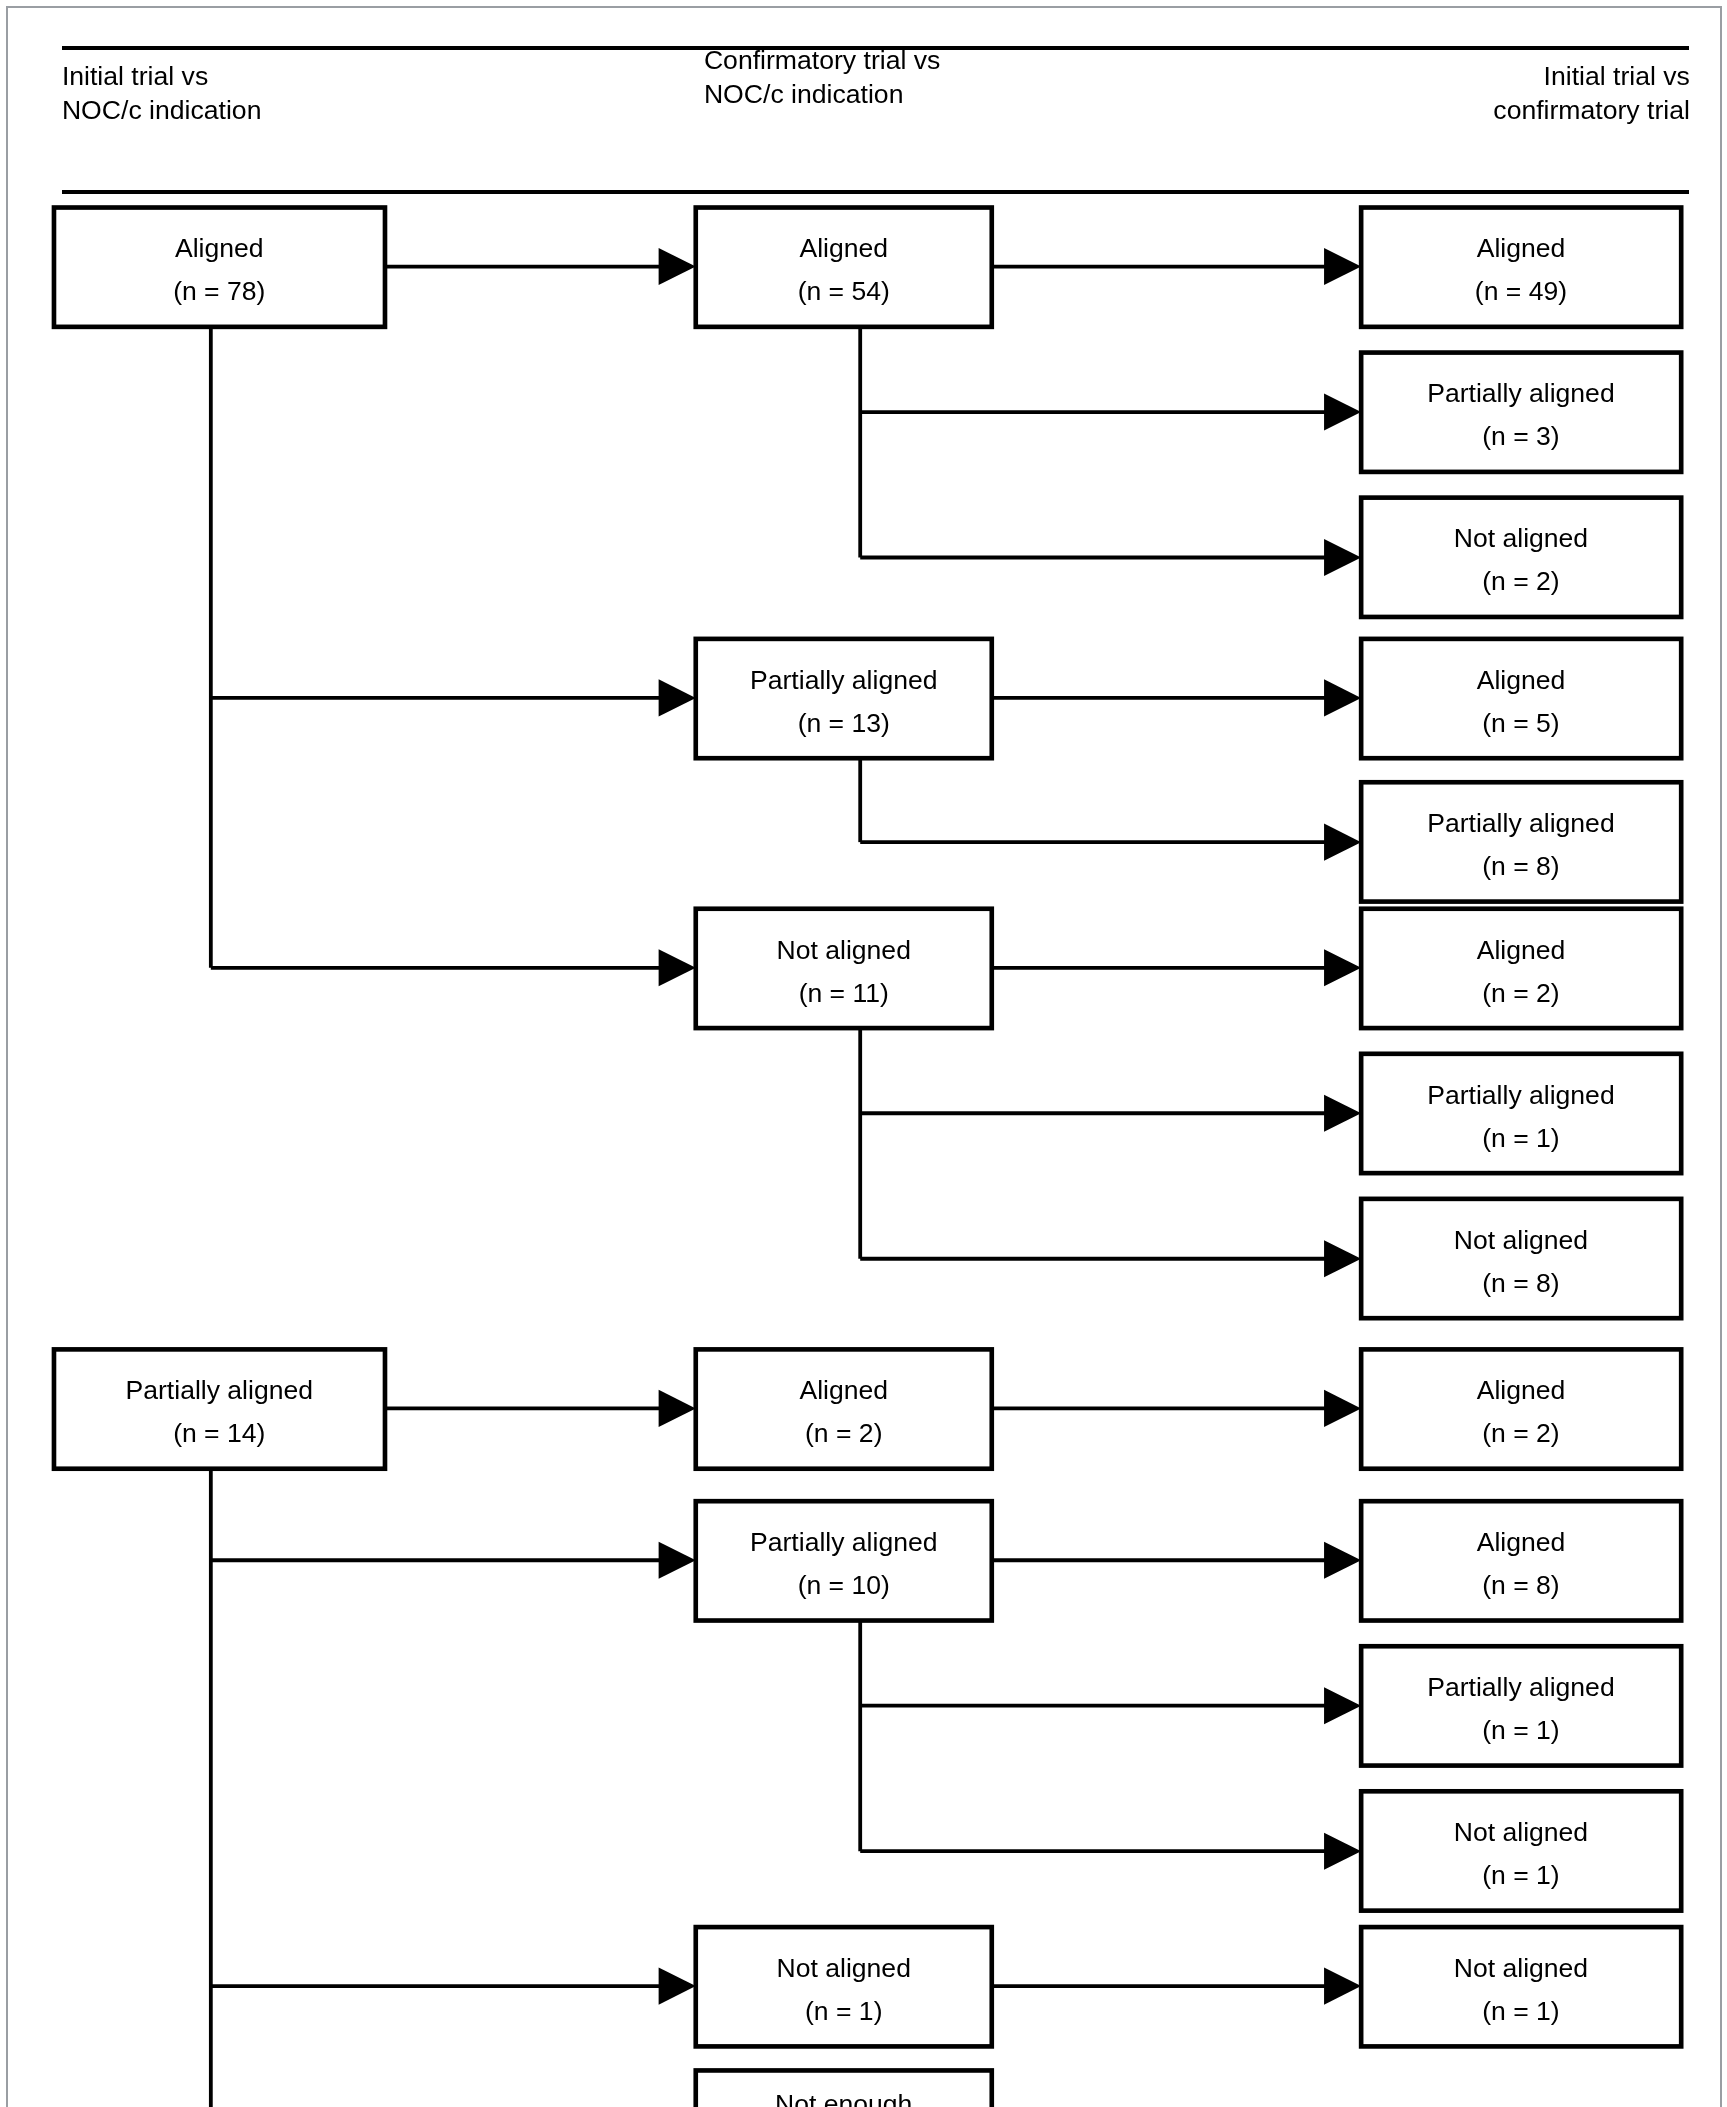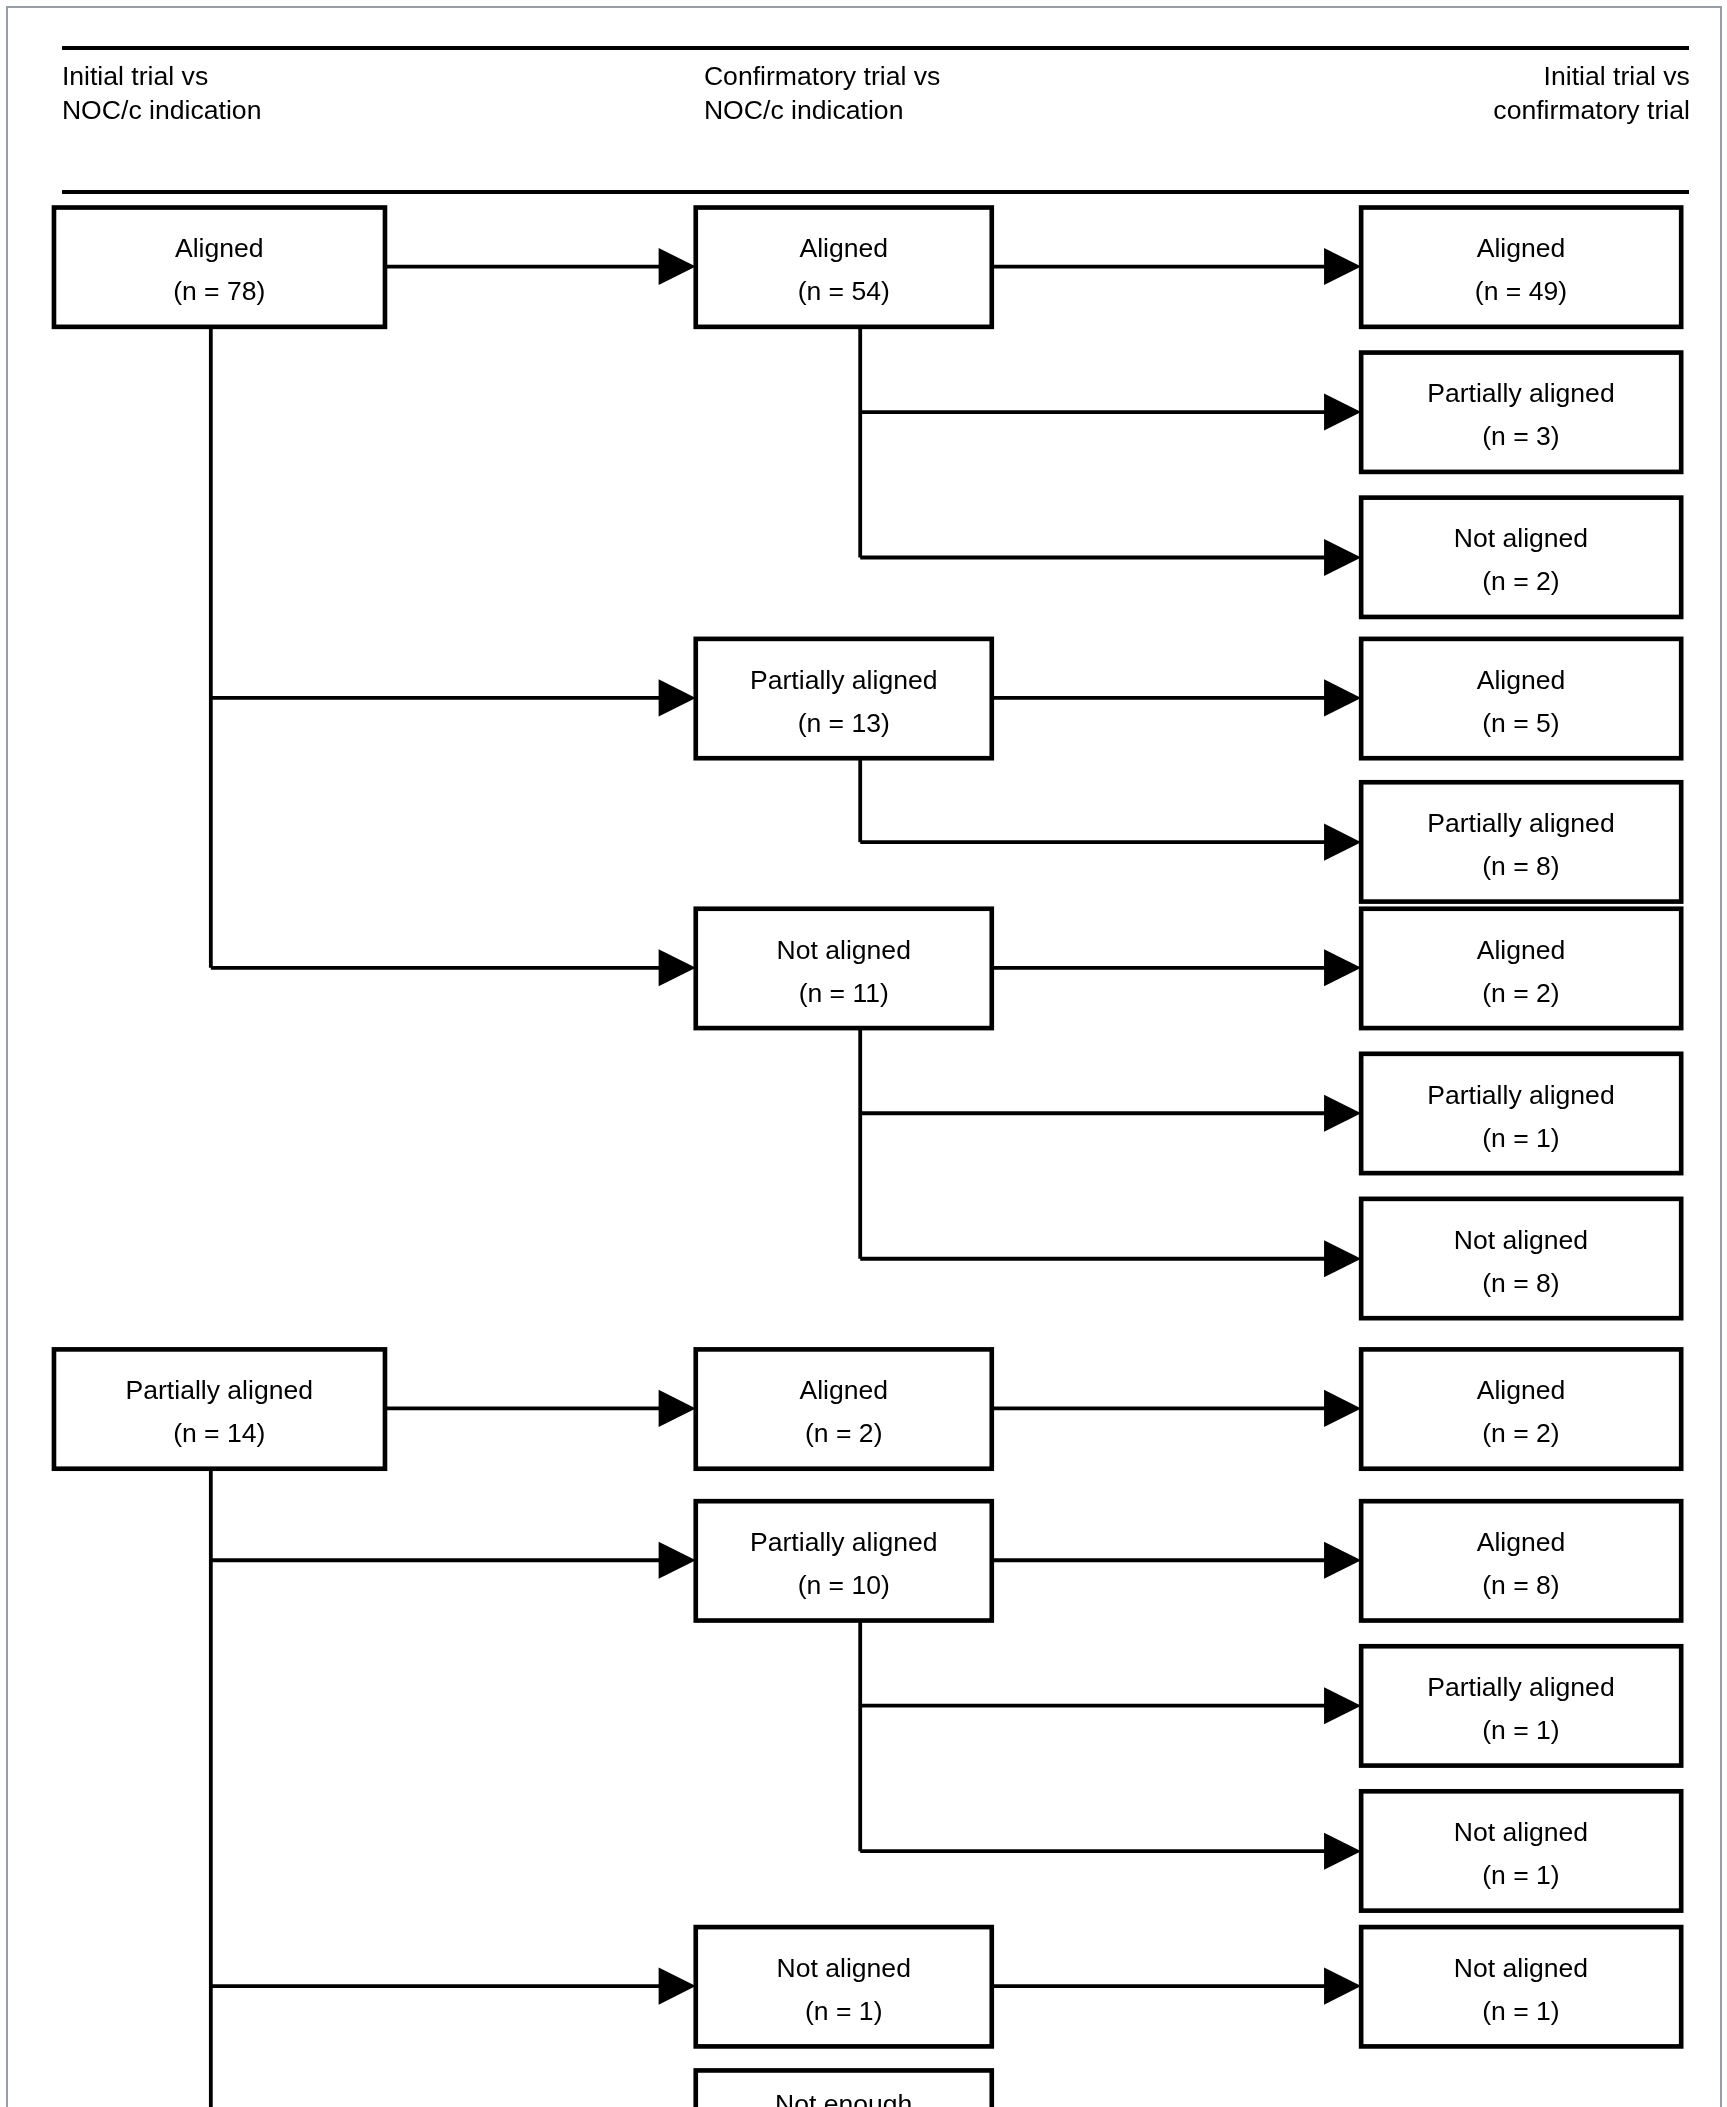--- a/index.html
+++ b/index.html
@@ -30,21 +30,21 @@
   #rule-bottom{top:182px;}
   .col-header{
     position:absolute;
     font-size:26.6px;
     line-height:1.30;
     color:#000000;
     font-weight:400;
     white-space:pre-line;
   }
   #hdr-0{left:54px; top:51px; text-align:left; width:422px;}
-  #hdr-1{left:696px; top:51px; text-align:left; width:422px;}
+  #hdr-1{left:696px; top:35px; text-align:left; width:422px;}
   #hdr-2{left:1260px; top:51px; text-align:right; width:422px;}
 
   svg#flow{
     position:absolute;
     left:0; top:0;
     width:1728px;
     height:2267px;
     overflow:visible;
   }
   .boxrect{

